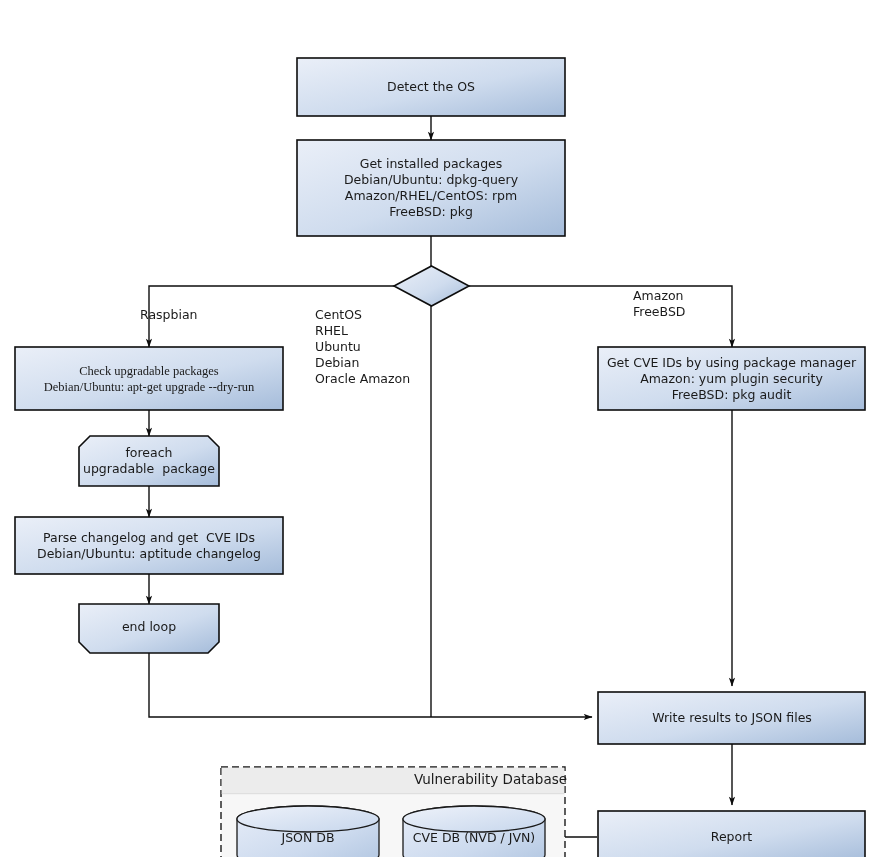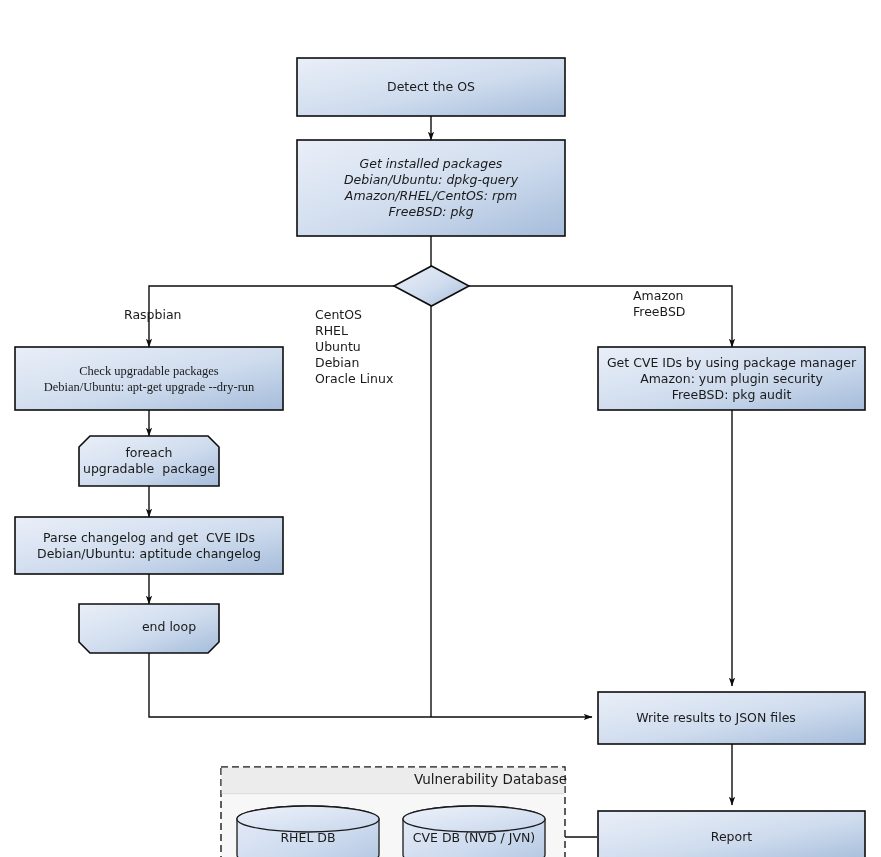--- a/index.html
+++ b/index.html
@@ -153,54 +153,54 @@
 
     <rect class="hit" x="598" y="303" width="267" height="63" fill="url(#boxGrad)" stroke="#0d0d0d" stroke-width="1.6"></rect>
 
     <rect class="hit" x="598" y="648" width="267" height="52" fill="url(#boxGrad)" stroke="#0d0d0d" stroke-width="1.6"></rect>
 
     <rect class="hit" x="598" y="767" width="267" height="52" fill="url(#boxGrad)" stroke="#0d0d0d" stroke-width="1.6"></rect>
   </svg>
 
   <div class="node-text" style="left:297px; top:14px; width:268px; height:58px;">Detect the OS</div>
 
-  <div class="node-text" style="left:297px; top:96px; width:268px; height:96px;font-style:italic;">Get installed packages
+  <div class="node-text" style="left:297px; top:96px; width:268px; height:96px;">Get installed packages
 Debian/Ubuntu: dpkg-query
 Amazon/RHEL/CentOS: rpm
 FreeBSD: pkg</div>
 
   <div class="node-text" style="left:15px; top:303px; width:268px; height:63px;font-family:Liberation Serif, serif;">Check upgradable packages
 Debian/Ubuntu: apt-get upgrade --dry-run</div>
 
   <div class="node-text" style="left:79px; top:392px; width:140px; height:50px;">foreach
 upgradable  package</div>
 
   <div class="node-text" style="left:15px; top:473px; width:268px; height:57px;">Parse changelog and get  CVE IDs
 Debian/Ubuntu: aptitude changelog</div>
 
-  <div class="node-text" style="left:79px; top:560px; width:140px; height:45px;padding-left:20px;">end loop</div>
+  <div class="node-text" style="left:79px; top:560px; width:140px; height:45px;">end loop</div>
 
   <div class="node-text" style="left:598px; top:303px; width:267px; height:63px;">Get CVE IDs by using package manager
 Amazon: yum plugin security
 FreeBSD: pkg audit</div>
 
-  <div class="node-text" style="left:598px; top:648px; width:236px; height:52px;">Write results to JSON files</div>
+  <div class="node-text" style="left:614px; top:648px; width:236px; height:52px;">Write results to JSON files</div>
 
   <div class="node-text" style="left:598px; top:767px; width:267px; height:52px;">Report</div>
 
-  <div class="edge-label" style="left:124px; top:263px; width:120px;">Raspbian</div>
+  <div class="edge-label" style="left:140px; top:263px; width:120px;">Raspbian</div>
 
   <div class="edge-label" style="left:315px; top:263px; width:120px;">CentOS
 RHEL
 Ubuntu
 Debian
-Oracle Linux</div>
+Oracle Amazon</div>
 
   <div class="edge-label" style="left:633px; top:244px; width:120px;">Amazon
 FreeBSD</div>
 
   <div class="group-title" style="left:245px; top:727px; width:322px;">Vulnerability Database</div>
 
-  <div class="db-label" style="left:237px; top:786px; width:142px;">RHEL DB</div>
+  <div class="db-label" style="left:237px; top:786px; width:142px;">JSON DB</div>
 
   <div class="db-label" style="left:403px; top:786px; width:142px;">CVE DB (NVD / JVN)</div>
 
 </div>
 
 </body></html>

